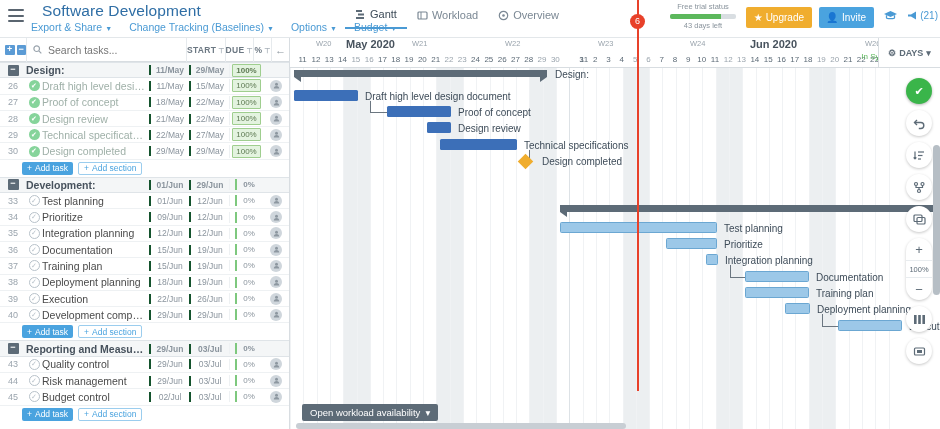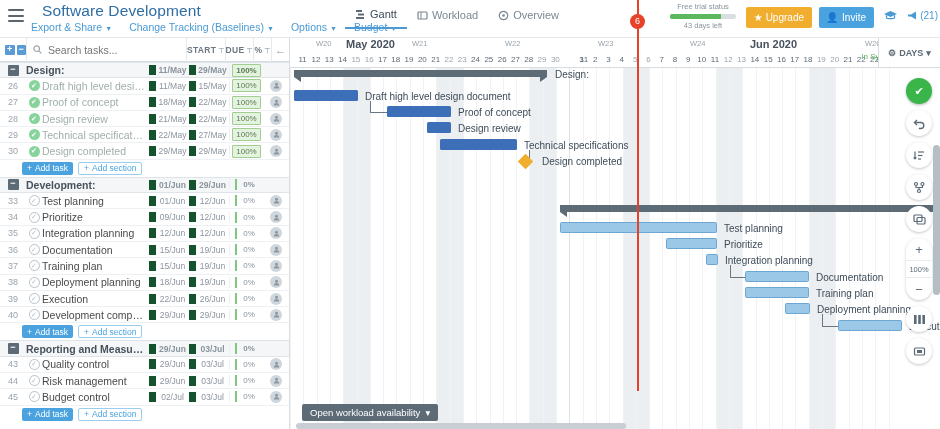--- a/index.html
+++ b/index.html
@@ -133,21 +133,21 @@
   }
   .chk.done { background: #86d49b; color: #fff; }
   .chk.open { border: 1.2px solid #b8c2ca; color: #b8c2ca; background: #fff; }
   .c-name {
     flex: 1; overflow: hidden; white-space: nowrap; text-overflow: ellipsis;
     padding-right: 4px; cursor: pointer;
   }
   .c-name.muted { color: #9fb0a8; }
   .c-date {
     width: 40px; text-align: center; font-size: 8.5px; color: #8a949d;
-    border-left: 7px solid #14532d; cursor: pointer;
+    border-left: 2px solid #14532d; cursor: pointer;
   }
   .c-pct {
     width: 34px; display: flex; align-items: center; justify-content: center;
     border-left: 1px solid #eef1f3; cursor: pointer;
   }
   .pctbox {
     font-size: 8px; padding: 0 3px; border-radius: 1px; line-height: 11px;
   }
   .pctbox.full { background: #e3f3df; border: 1px solid #9fce8f; color: #5e7a53; }
   .pctbox.zero { color: #8a949d; }

